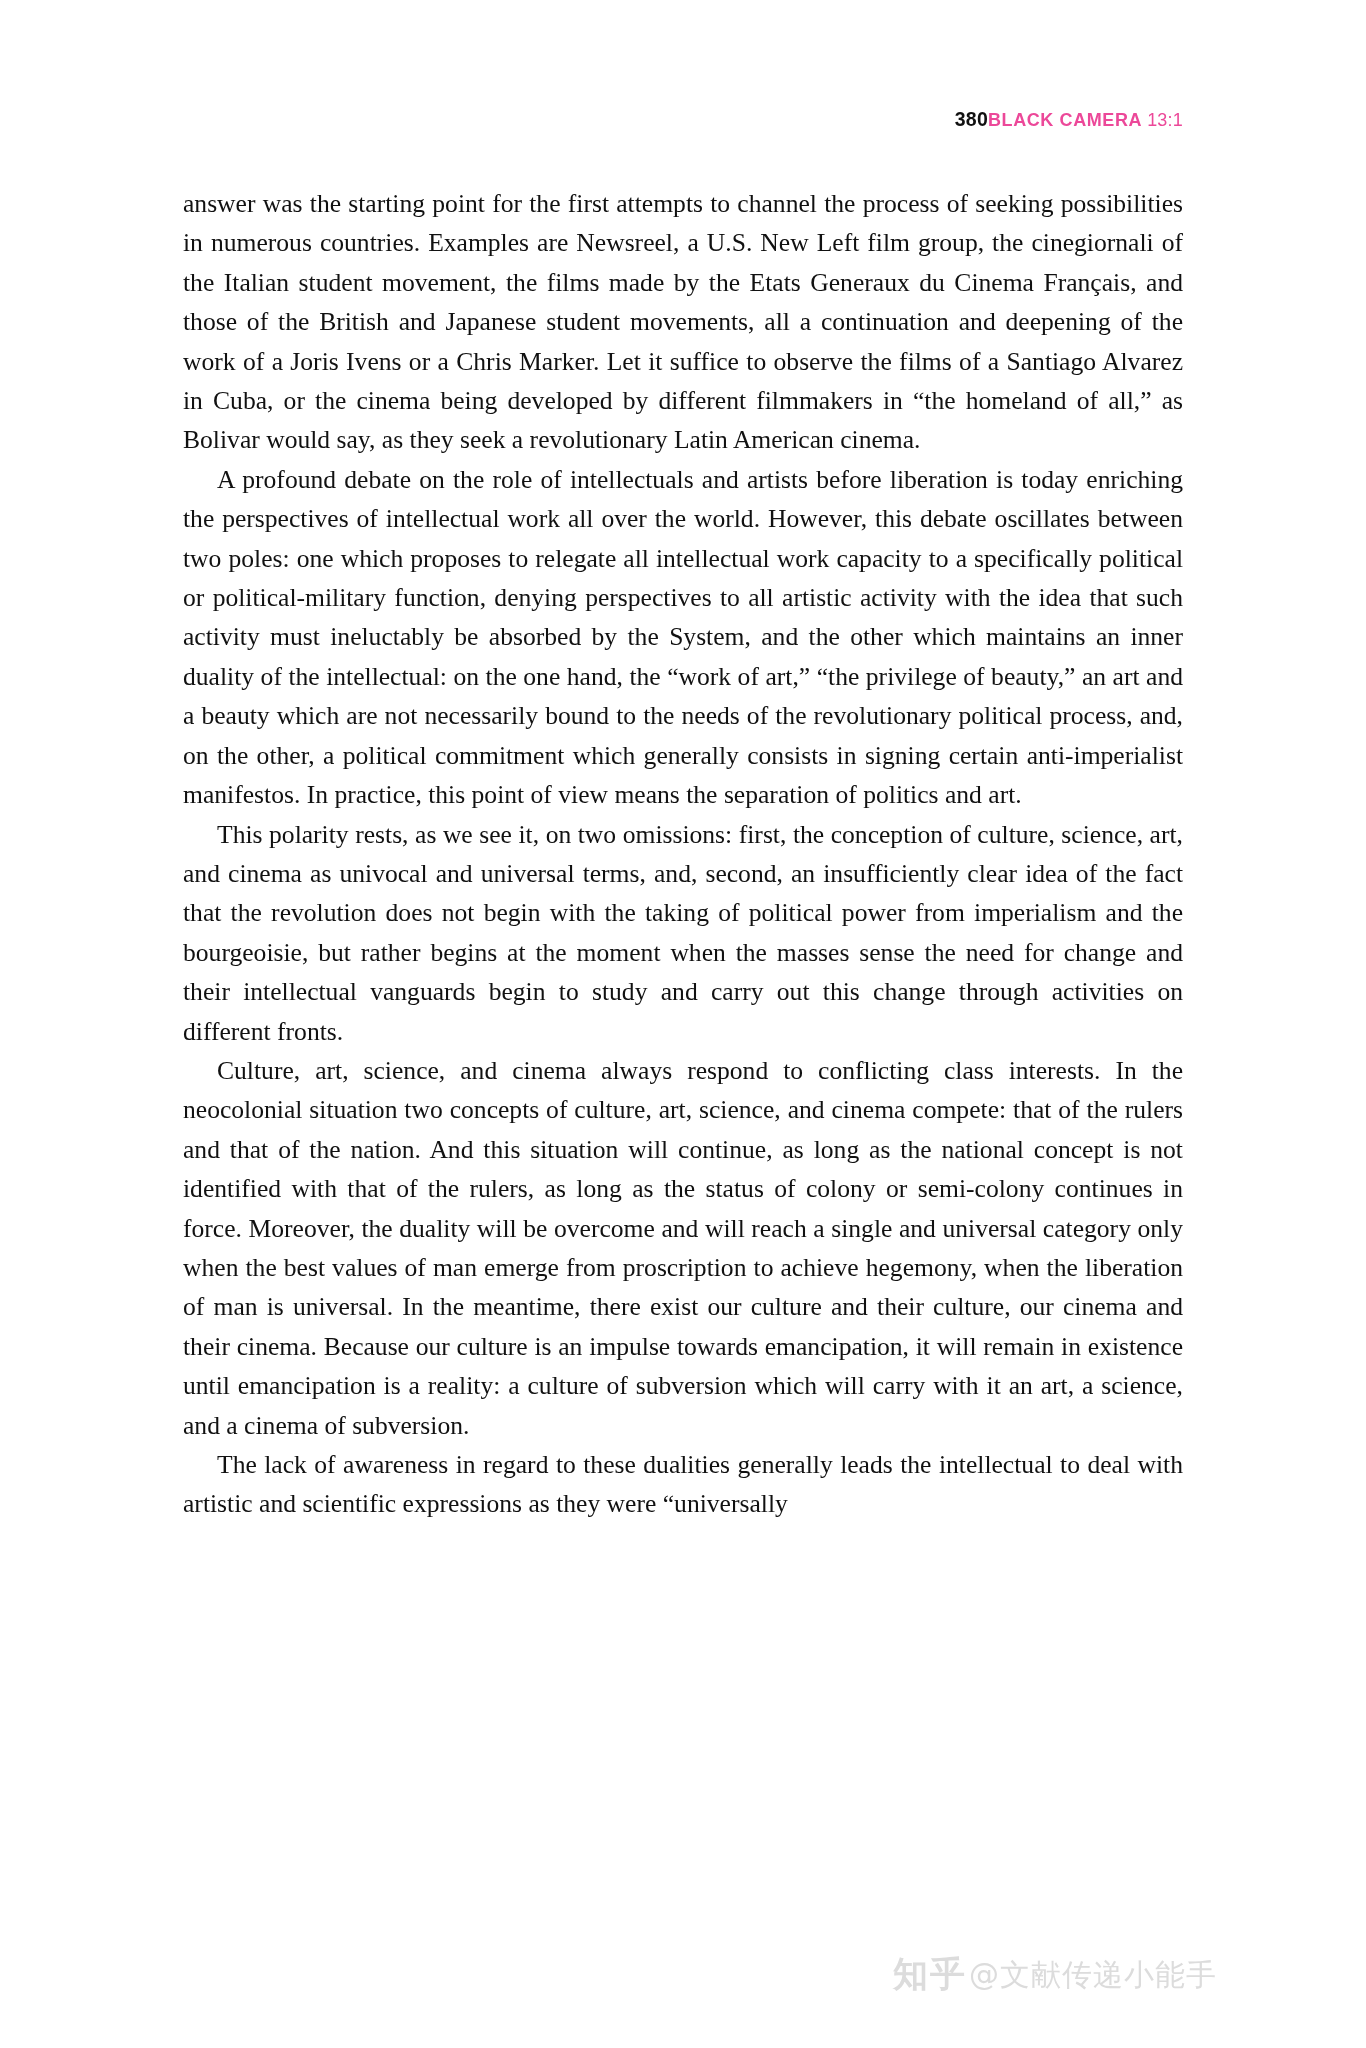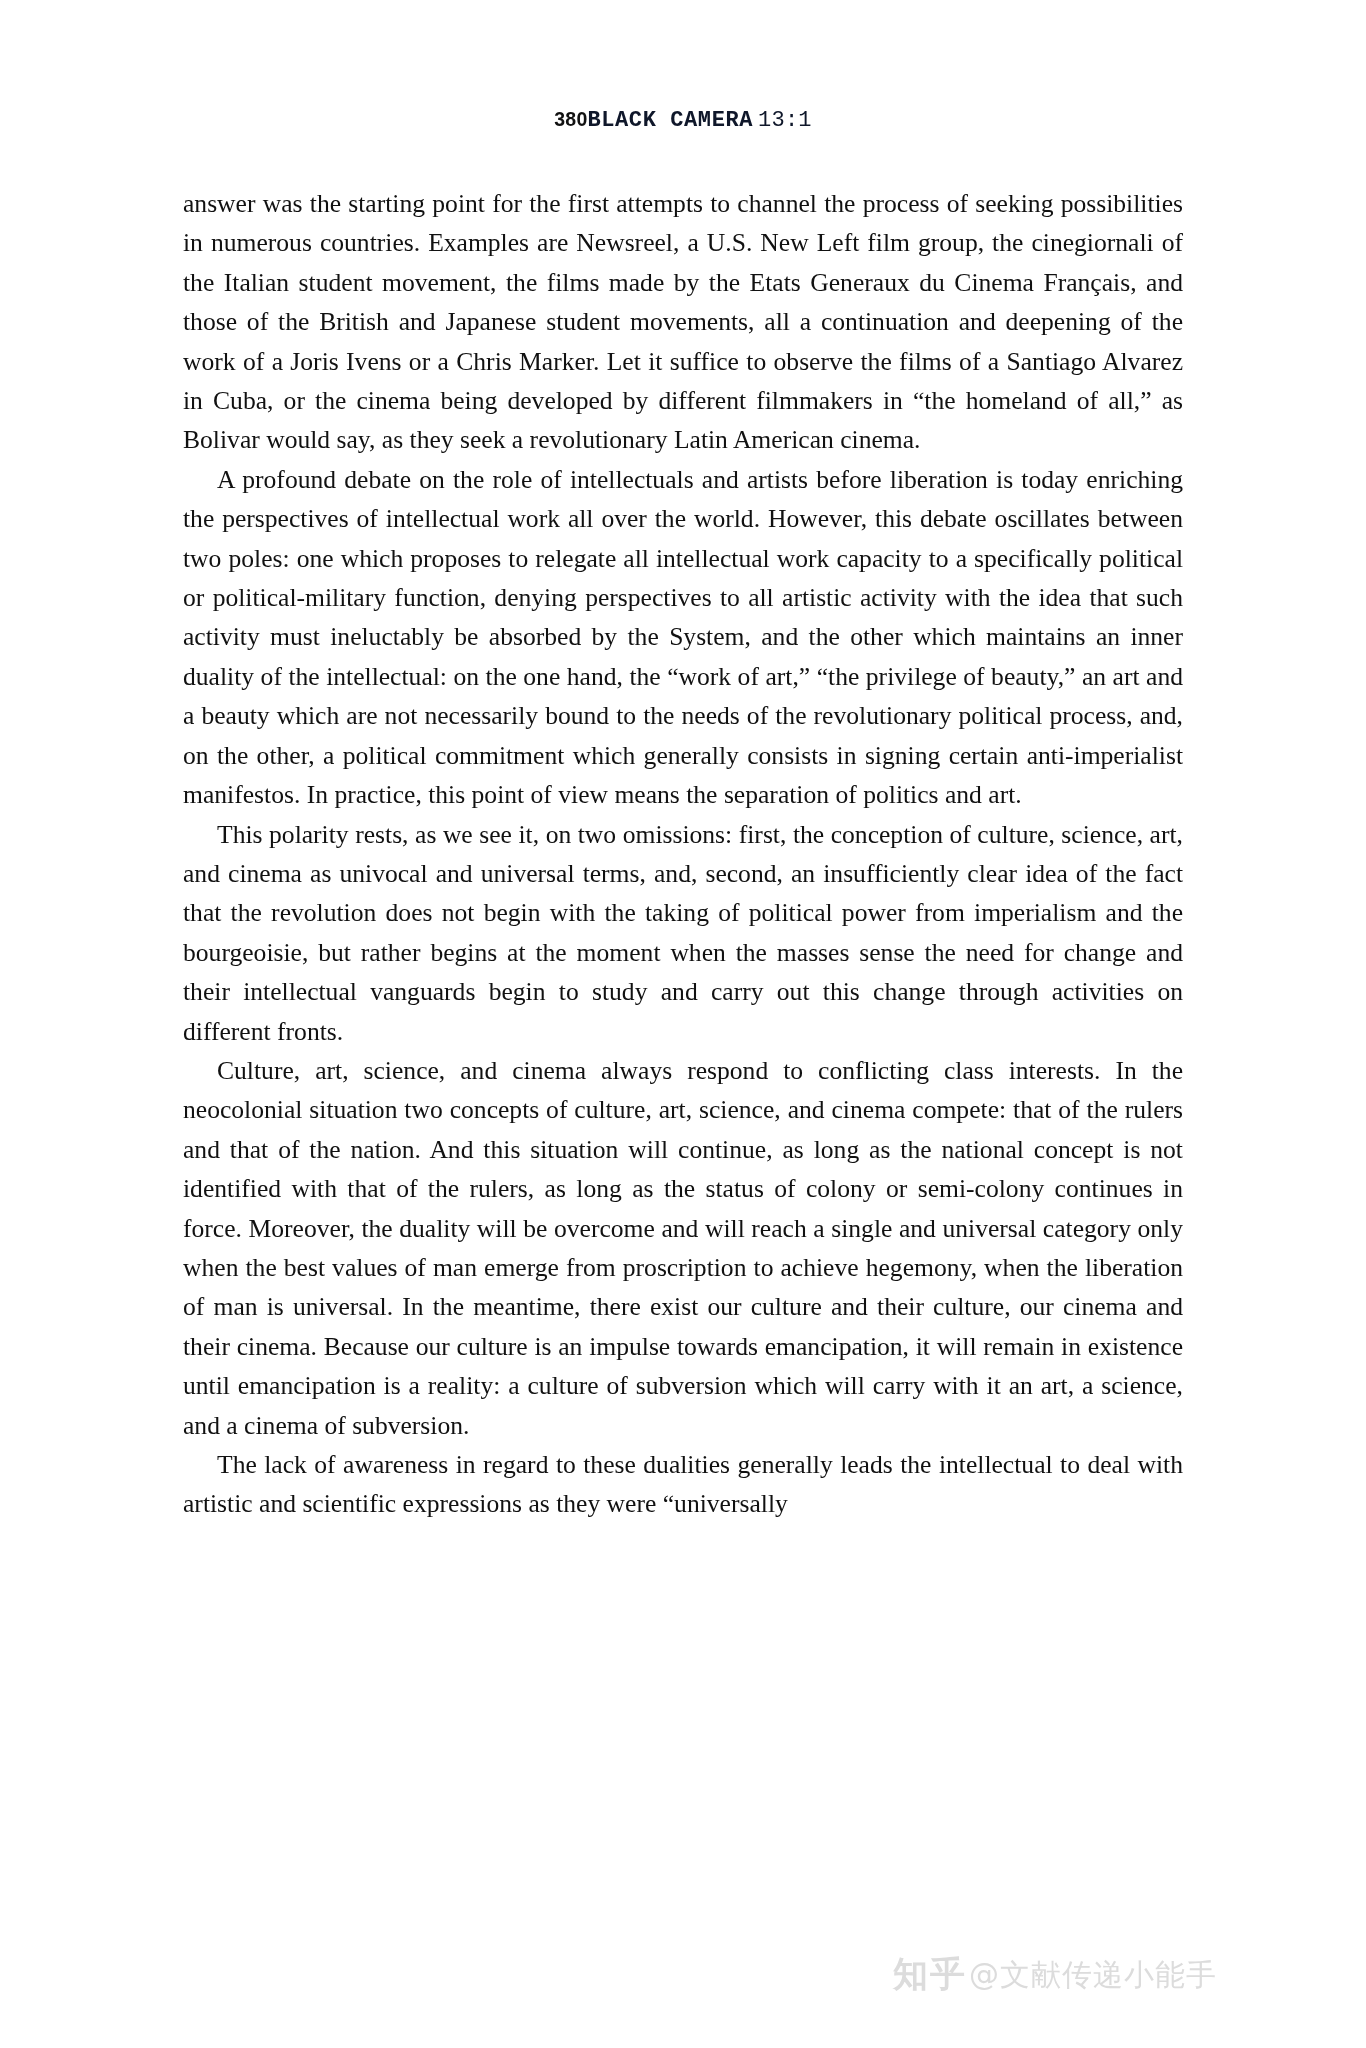--- a/index.html
+++ b/index.html
@@ -27,33 +27,33 @@
 
   
   .running-head {
     position: absolute;
     top: 108px;
     left: 183px;
     width: 1000px;
     height: 26px;
     display: flex;
     align-items: baseline;
-    justify-content: center;
+    justify-content: flex-end;
   }
   .folio {
     font-family: "Liberation Sans", "DejaVu Sans", sans-serif;
     font-size: 19.5px;
     font-weight: 700;
     letter-spacing: 0.2px;
     color: #111111;
   }
   .journal-line {
-    font-family: Liberation Mono, monospace;
-    font-size: 22px;
-    color: #0f172a;
+    font-family: Liberation Sans, sans-serif;
+    font-size: 18px;
+    color: #ec4899;
     white-space: nowrap;
   }
   .journal-name {
     font-weight: 700;
     letter-spacing: 0.6px;
   }
   .journal-issue {
     font-weight: 400;
     letter-spacing: 0.2px;
     margin-left: 5px;

